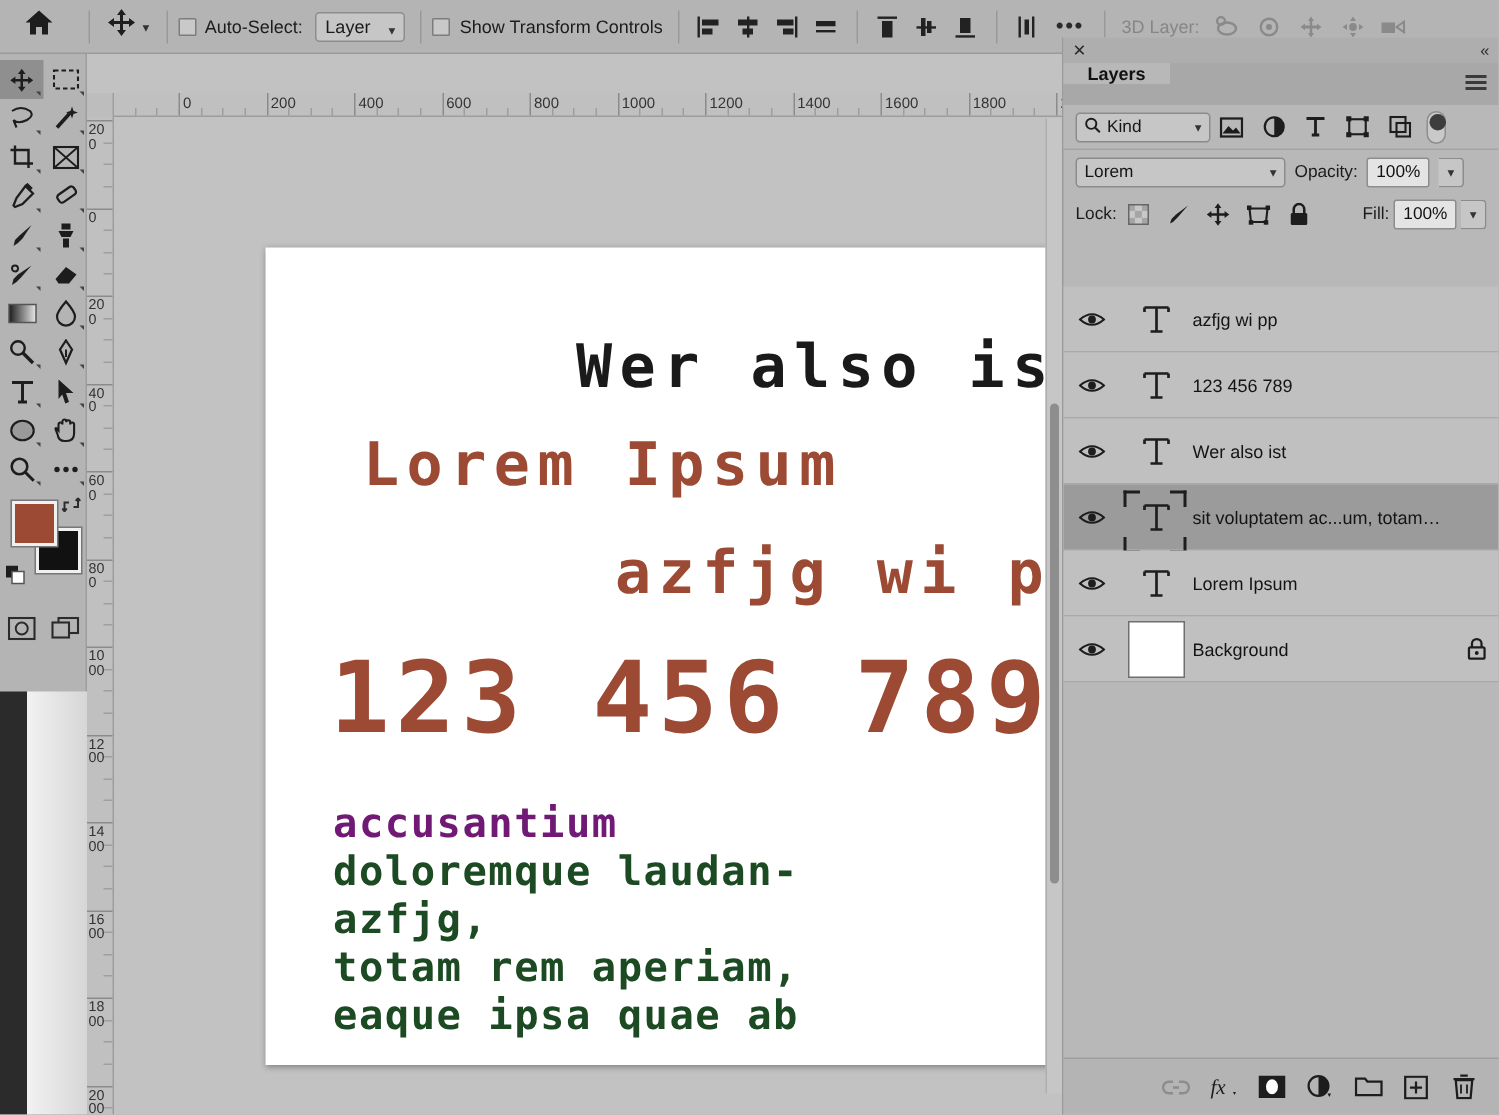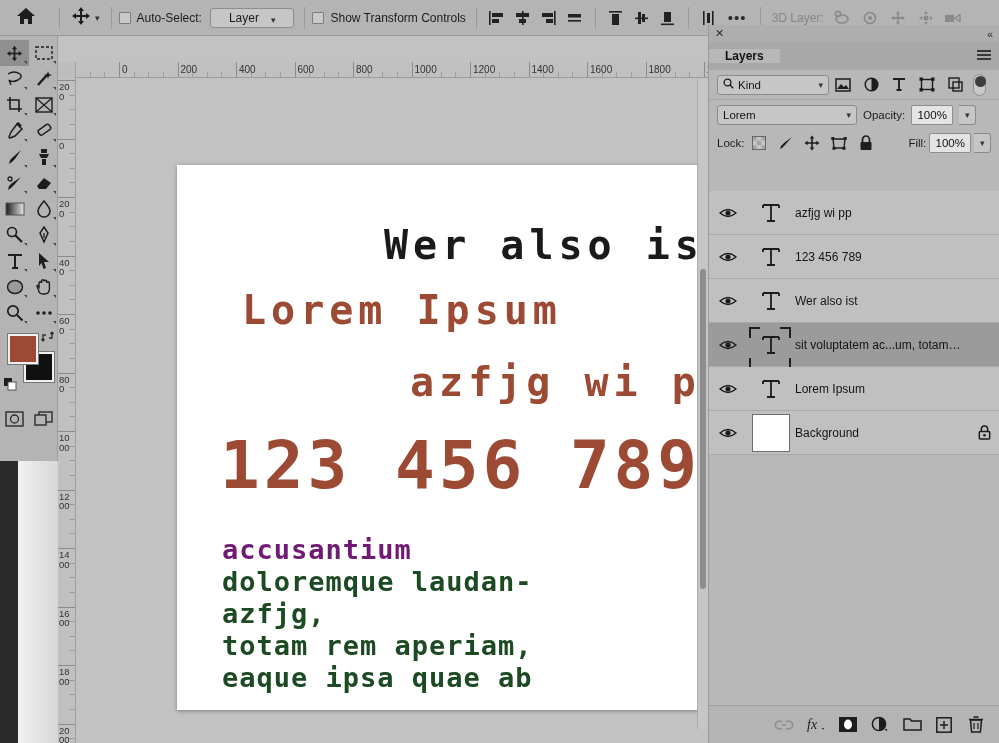--- a/index.html
+++ b/index.html
@@ -23,21 +23,21 @@
   .ob-tool { display: flex; align-items: center; gap: 4px; padding: 0 4px; }
   .chev { font-size: 9px; color: #333; }
   .cbx {
     width: 12px; height: 12px; background: #c9c9c9;
     border: 1px solid #7d7d7d; border-radius: 1px; display: inline-block;
   }
   .ob-label { font-size: 12px; color: #1c1c1c; white-space: nowrap; }
   .ob-select {
     display: inline-flex; align-items: flex-end; gap: 12px;
     background: #c6c6c6; border: 1px solid #8d8d8d; border-radius: 3px;
-    padding: 2px 18px; font-size: 12px; color: #1a1a1a;
+    padding: 2px 6px; font-size: 12px; color: #1a1a1a;
   }
   .alignbtn { width: 26px; height: 22px; display: flex; align-items: center; justify-content: center; }
   .dots { font-size: 15px; letter-spacing: 1px; color: #2a2a2a; padding: 0 6px; }
   .mode3d { font-size: 12px; color: #868686; margin-left: 4px; margin-right: 4px; }
   .icon3d { width: 28px; height: 22px; display: flex; align-items: center; justify-content: center; }
 
   
   .toolbox {
     position: absolute; left: 0; top: 36px; width: 58px; height: 425px;
     background: #b4b4b4; border-right: 1px solid #9d9d9d;
@@ -166,34 +166,34 @@
   .panel {
     position: absolute; left: 708px; top: 25px; width: 291px; height: 718px;
     background: #b8b8b8; border-left: 1px solid #9a9a9a;
   }
   .panel-topbar {
     height: 17px; background: #aeaeae; display: flex; align-items: center;
     justify-content: space-between; padding: 0 6px;
   }
   .panel-close { font-size: 11px; color: #2b2b2b; }
   .panel-collapse { font-size: 11px; color: #2b2b2b; }
-  .tabrow { height: 28px; background: #a8a8a8; display: flex; align-items: center; position: relative; }
+  .tabrow { height: 28px; background: #a8a8a8; display: flex; align-items: flex-start; position: relative; }
   .tab-active {
     background: #b8b8b8; padding: 0 16px; display: flex; align-items: center;
     font-size: 12px; color: #111; font-weight: bold;
   }
   .panel-menu { position: absolute; right: 8px; top: 8px; }
   .hamburger i { display: block; width: 14px; height: 2px; background: #3a3a3a; margin-bottom: 2px; }
 
   .filterrow {
     height: 30px; display: flex; align-items: center; gap: 0px; padding: 0 8px;
     background: #b8b8b8; border-bottom: 1px solid #a3a3a3;
   }
   .kindsel {
-    width: 112px; height: 20px; background: #c6c6c6; border: 1px solid #8b8b8b; border-radius: 3px;
+    width: 90px; height: 20px; background: #c6c6c6; border: 1px solid #8b8b8b; border-radius: 3px;
     display: flex; align-items: center; padding: 0 5px; gap: 4px; font-size: 11.5px; color: #161616;
     justify-content: space-between;
   }
   .fic { width: 28px; height: 22px; display: flex; align-items: center; justify-content: center; }
   .togglepill {
     width: 13px; height: 22px; background: #c9c9c9; border: 1px solid #8e8e8e; border-radius: 7px;
     position: relative; margin-left: 4px;
   }
   .togglepill i { position: absolute; left: 1px; top: 1px; width: 11px; height: 11px; border-radius: 50%; background: #3d3d3d; }
 

